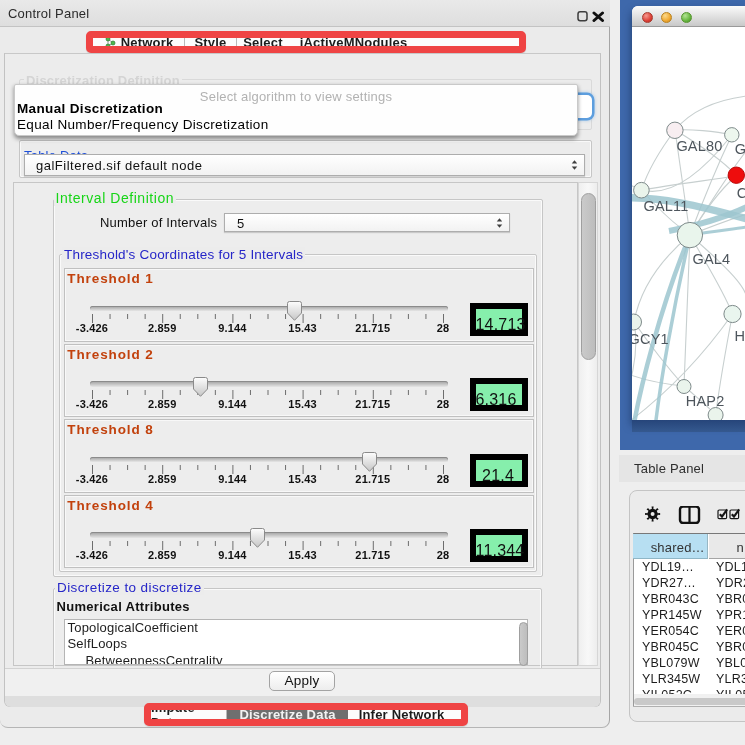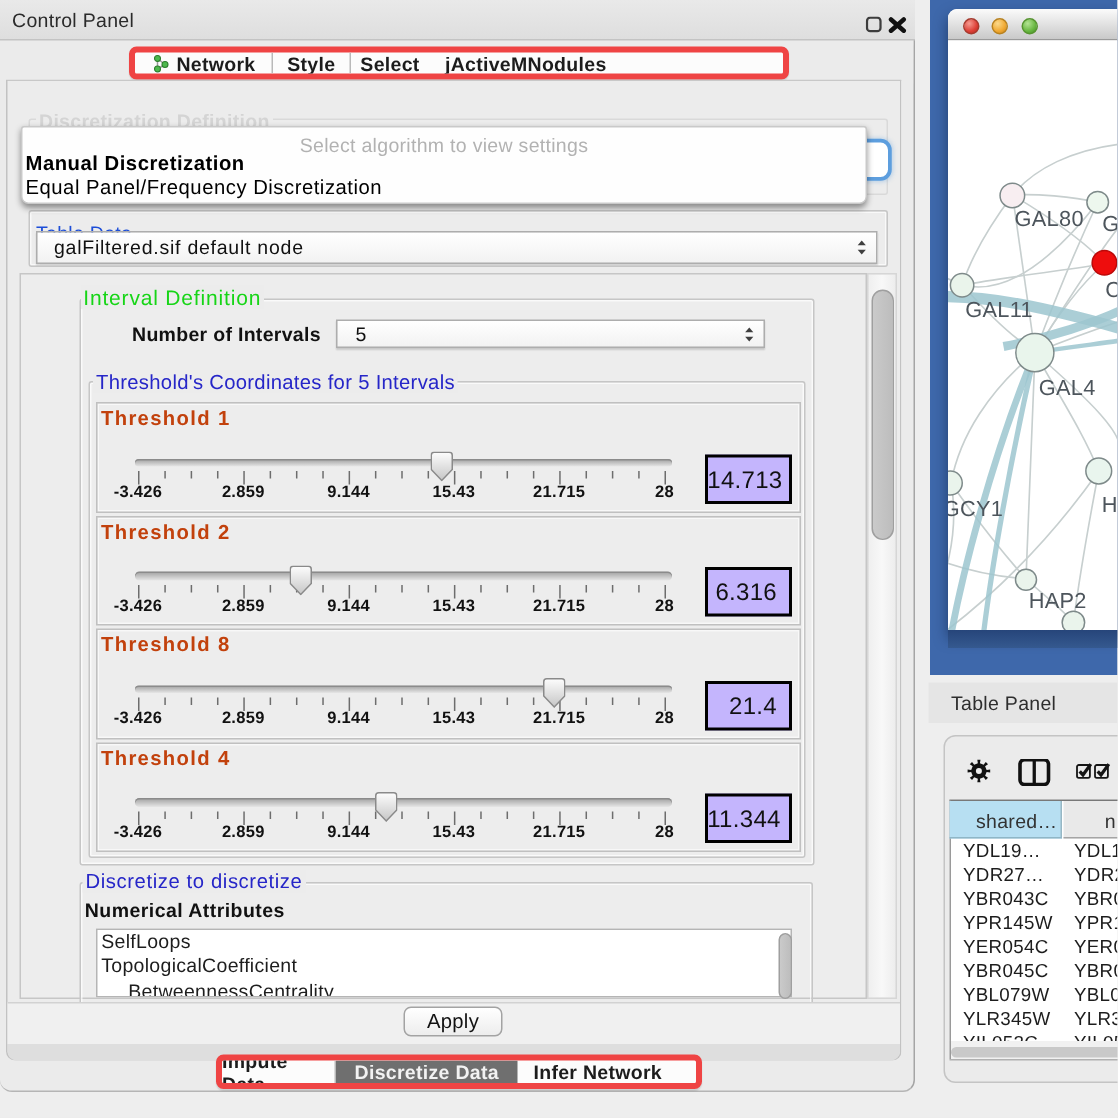--- a/index.html
+++ b/index.html
@@ -9,21 +9,21 @@
 
 
 #cp { left:0; top:0; width:610px; height:728px; background:#ebebeb;
   border-right:1px solid #a5a5a5; border-bottom:1px solid #b5b5b5;
   border-radius:0 0 8px 8px; }
 #cp-title { left:0; top:0; width:610px; height:27px; background:linear-gradient(#e9e9e9,#dedede);
   border-bottom:1px solid #c3c3c3; }
 #cp-title .t { position:absolute; left:8px; top:6px; font-size:13px; color:#2b2b2b; }
 
 
-.tabstrip { height:22px; display:flex; border:4px solid #ef4444; border-radius:5px;
+.tabstrip { height:22px; display:flex; border:7px solid #ef4444; border-radius:5px;
   background:#fcfcfc; overflow:hidden; box-shadow:0 1px 1px rgba(0,0,0,0.12); }
 .tabstrip .seg { display:flex; align-items:center; justify-content:center;
   font-size:13px; font-weight:bold; color:#1c1c1c; border-right:1px solid #b9b9b9; }
 .tabstrip .seg:last-child { border-right:none; }
 .tabstrip .sel { background:#6f6f6f; color:#f2f2f2; border-right:none; }
 
 
 #frame { left:4px; top:53px; width:597px; height:654px; border:1px solid #c2c2c2; border-top:1px solid #c8c8c8; background:#ececec; border-radius:0 0 6px 6px; }
 
 .groupbox { position:absolute; border:1px solid #c6c6c6; border-radius:2px; box-shadow:inset 0 0 0 1px rgba(255,255,255,0.7); }
@@ -36,22 +36,22 @@
 .combo .arr { position:absolute; right:6.5px; top:50%; transform:translateY(-50%); width:7px; }
 .combo .arr svg { display:block; }
 
 
 .thpanel { position:absolute; left:63.5px; width:470px; height:73.5px; border:1px solid #c0c0c0;
   box-shadow:inset 0 0 0 1px rgba(255,255,255,0.6); background:#ededed; }
 .thpanel .lbl { position:absolute; left:2.8px; top:2px; font-size:13.5px; font-weight:bold; color:#c2410c; letter-spacing:0.9px; }
 .track { position:absolute; left:25.5px; top:36.5px; width:358px; height:5.5px; border-radius:3px;
   background:linear-gradient(#9e9e9e,#e6e6e6); box-shadow:inset 0 1px 0 #8b8b8b; }
 .ticks  { position:absolute; left:0; top:0; }
-.vbox { position:absolute; left:405px; top:33.5px; width:58.5px; height:33px; background:#c4b5fd;
-  border:2px solid #000000; font-size:16px; color:#111; text-align:right; line-height:31px; padding-right:8px; }
+.vbox { position:absolute; left:405px; top:33.5px; width:58.5px; height:33px; background:#86efac;
+  border:6px solid #000000; font-size:16px; color:#111; text-align:right; line-height:31px; padding-right:8px; }
 .thumb { position:absolute; top:32px; width:15px; height:20px; }
 
 
 .sbtrack { position:absolute; background:linear-gradient(90deg,#efefef,#f8f8f8,#ededed); border:1px solid #d6d6d6; }
 .sbthumb { position:absolute; background:linear-gradient(90deg,#cacaca,#bdbdbd); border:1px solid #9f9f9f; border-radius:8px; }
 
 
 #popup { left:14px; top:84px; width:564px; height:52px; background:#fefefe; border:1px solid #c9c9c9;
   border-radius:2px 2px 5px 5px; box-shadow:0 2.5px 4.5px rgba(0,0,0,0.42); }
 
@@ -117,21 +117,21 @@
 </div>
 
 <div class="abs" style="left:13px; top:182px; width:565px; height:484px; border:1px solid #c6c6c6; background:#ededed;"></div>
 
 <div class="abs sbtrack" style="left:578px; top:182px; width:20px; height:484px;"></div>
 <div class="abs sbthumb" style="left:580.5px; top:193px; width:15px; height:167px;"></div>
 
 <div class="abs groupbox" style="left:52.5px; top:198.5px; width:490.5px; height:378px;"></div>
 <div class="abs gtitle" style="left:53.5px; top:189.5px; color:#17d517; font-size:14px; letter-spacing:0.55px;">Interval Definition</div>
 
-<div class="abs" style="left:88px; top:215px; font-size:13px; font-weight:bold; color:#111;">Number of Intervals</div>
+<div class="abs" style="left:100px; top:215px; font-size:13px; font-weight:normal; color:#111;">Number of Intervals</div>
 <div class="abs combo" style="left:224px; top:213px; width:286px; height:19px;">
   <div class="txt" style="left:12px;">5</div>
   <div class="arr">
       <svg width="7" height="13" viewBox="0 0 9 14">
         <path d="M1 5 L4.5 1 L8 5 Z" fill="#3f3f3f"></path>
         <path d="M1 9 L4.5 13 L8 9 Z" fill="#3f3f3f"></path>
       </svg>
     </div>
 </div>
 
@@ -310,30 +310,30 @@
         </defs>
       </svg>
       <div class="vbox">11.344</div>
     </div>
   </div>
 
 <div class="abs groupbox" style="left:52.5px; top:588px; width:489.5px; height:90px;"></div>
 <div class="abs gtitle" style="left:55px; top:580px; color:#2626c8; font-size:13.5px; letter-spacing:0.4px;">Discretize to discretize</div>
 <div class="abs" style="left:56.5px; top:599px; font-size:13px; font-weight:bold; color:#111; letter-spacing:0.3px;">Numerical Attributes</div>
 <div class="abs" style="left:63.5px; top:618.5px; width:464px; height:46.5px; background:#fff; border:1px solid #b5b5b5; overflow:hidden; font-size:13px; color:#1d1d1d;">
+  <div style="padding-left:3px; height:16.7px; line-height:16.7px;">TopologicalCoefficient</div>
   <div style="padding-left:3px; height:16.7px; line-height:16.7px;">SelfLoops</div>
-  <div style="padding-left:3px; height:16.7px; line-height:16.7px;">TopologicalCoefficient</div>
   <div style="padding-left:21px; height:16.7px; line-height:16.7px;">BetweennessCentrality</div>
 </div>
 <div class="abs sbthumb" style="left:518.5px; top:621.5px; width:9px; height:44px;"></div>
 
 <div class="abs" id="popup">
   <div style="position:absolute; left:0; top:3.5px; width:100%; text-align:center; font-size:13px; color:#b2b2b2;">Select algorithm to view settings</div>
   <div style="position:absolute; left:2px; top:15.5px; font-size:13.5px; font-weight:bold; color:#000; letter-spacing:0.35px;">Manual Discretization</div>
-  <div style="position:absolute; left:2px; top:31.5px; font-size:13.5px; color:#000; letter-spacing:0.35px;">Equal Panel/Frequency Discretization</div>
+  <div style="position:absolute; left:2px; top:31.5px; font-size:13.5px; color:#000; letter-spacing:0.35px;">Equal Number/Frequency Discretization</div>
 </div>
 
 <div class="abs" style="left:5px; top:667.5px; width:595px; height:28.5px; background:#f0f0f0; border-top:1px solid #d2d2d2;"></div>
 <div class="abs" style="left:5px; top:696px; width:595px; height:10.5px; background:#dedede; border-radius:0 0 6px 6px;"></div>
 <div class="abs" style="left:269px; top:671px; width:66px; height:20px; background:linear-gradient(#ffffff,#ededed); border:1px solid #a3a3a3; border-radius:5px; text-align:center; font-size:13.5px; color:#111; line-height:18px;">Apply</div>
 
 <div class="abs tabstrip" style="left:144px; top:703px; width:324px; height:23px;">
   <div class="seg" style="width:76px;">Impute Data</div>
   <div class="seg sel" style="width:121px;">Discretize Data</div>
   <div class="seg" style="width:107px;">Infer Network</div>

